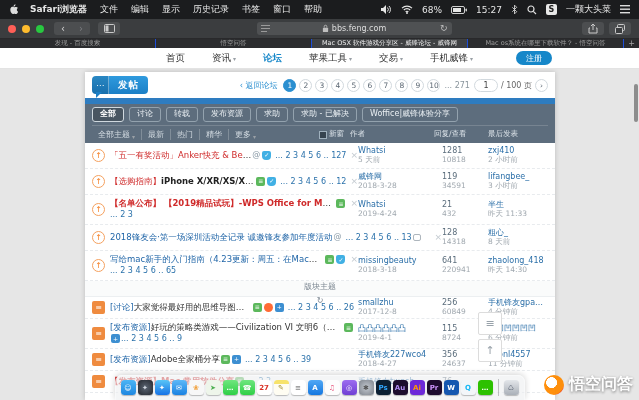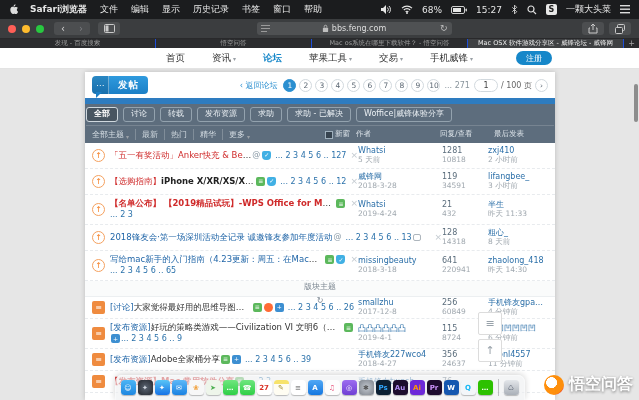--- a/index.html
+++ b/index.html
@@ -67,21 +67,21 @@
   .pager{margin-left:auto;display:flex;align-items:center;gap:3px;font-size:8px;color:#5a6672;}
   .pg-back{color:#2b8fd0;margin-right:3px;white-space:nowrap;}
   .pg-dot{width:13px;height:13px;border-radius:50%;border:1px solid #d2d9de;background:#fff;
           display:flex;align-items:center;justify-content:center;color:#5a6672;font-size:7.5px;box-sizing:border-box;}
   .pg-dot.active{background:#2b8fd0;border-color:#2b8fd0;color:#fff;}
   .pg-ell{color:#8a959d;margin:0 1px;white-space:nowrap;text-align:center;}
   .pg-input{width:24px;height:13px;border:1px solid #d2d9de;border-radius:7px;background:#fff;
             color:#444;font-size:8px;display:flex;align-items:center;justify-content:center;box-sizing:border-box;}
   .pg-total{color:#666;white-space:nowrap;}
   .blue-strip{height:6px;background:#2e7cc0;}
-  .filterbar{background:#5d6d7d;padding:3px 1px 0;}
+  .filterbar{background:#5d6d7d;padding:3px 7px 0;}
   .ftabs{display:flex;gap:5px;}
   .ftab{border:1px solid #93a2ae;border-radius:3px;color:#e9eef2;font-size:8px;
         padding:2px 7px;line-height:1.1;white-space:nowrap;}
   .ftab.active{background:rgba(0,0,0,.22);border-color:#cfd8de;color:#fff;font-weight:bold;}
   .fsub{display:flex;align-items:center;height:17px;margin-top:3px;border-top:1px solid rgba(255,255,255,.16);
         font-size:8px;color:#d5dde3;}
   .fsub .sitem{padding:0 6px;border-right:1px solid rgba(255,255,255,.22);display:flex;align-items:flex-end;gap:2px;white-space:nowrap;}
   .fsub .sitem:last-of-type{border-right:none;}
   .fsub-right{margin-left:auto;display:flex;align-items:center;font-size:7.5px;color:#dae1e7;}
   .cb{width:6px;height:6px;background:#36434f;border:1px solid #9fb0bd;margin-right:2px;}
@@ -227,22 +227,22 @@
           <rect x="2.5" y="0.5" width="7" height="6" rx="1" fill="none" stroke="#c9c9c9"></rect>
           <rect x="0.5" y="3.5" width="7" height="6" rx="1" fill="#3b3d3f" stroke="#c9c9c9"></rect>
         </svg>
     </span>
   </div>
 </div>
 
 <div class="tabbar" id="tabbar">
     <div class="stab">发现 - 百度搜索</div>
     <div class="stab">悟空问答</div>
+    <div class="stab active">Mac OSX 软件游戏分享区 - 威锋论坛 - 威锋网</div>
     <div class="stab">Mac os系统在哪里下载软件？ - 悟空问答</div>
-    <div class="stab active">Mac OSX 软件游戏分享区 - 威锋论坛 - 威锋网</div>
     <div class="tab-plus">+</div>
   </div>
 
 <div class="navrow">
   <div class="snav" id="snav">
       <span class="item">
         <span>首页</span>
       </span>
       <span class="item">
         <span>资讯</span>

